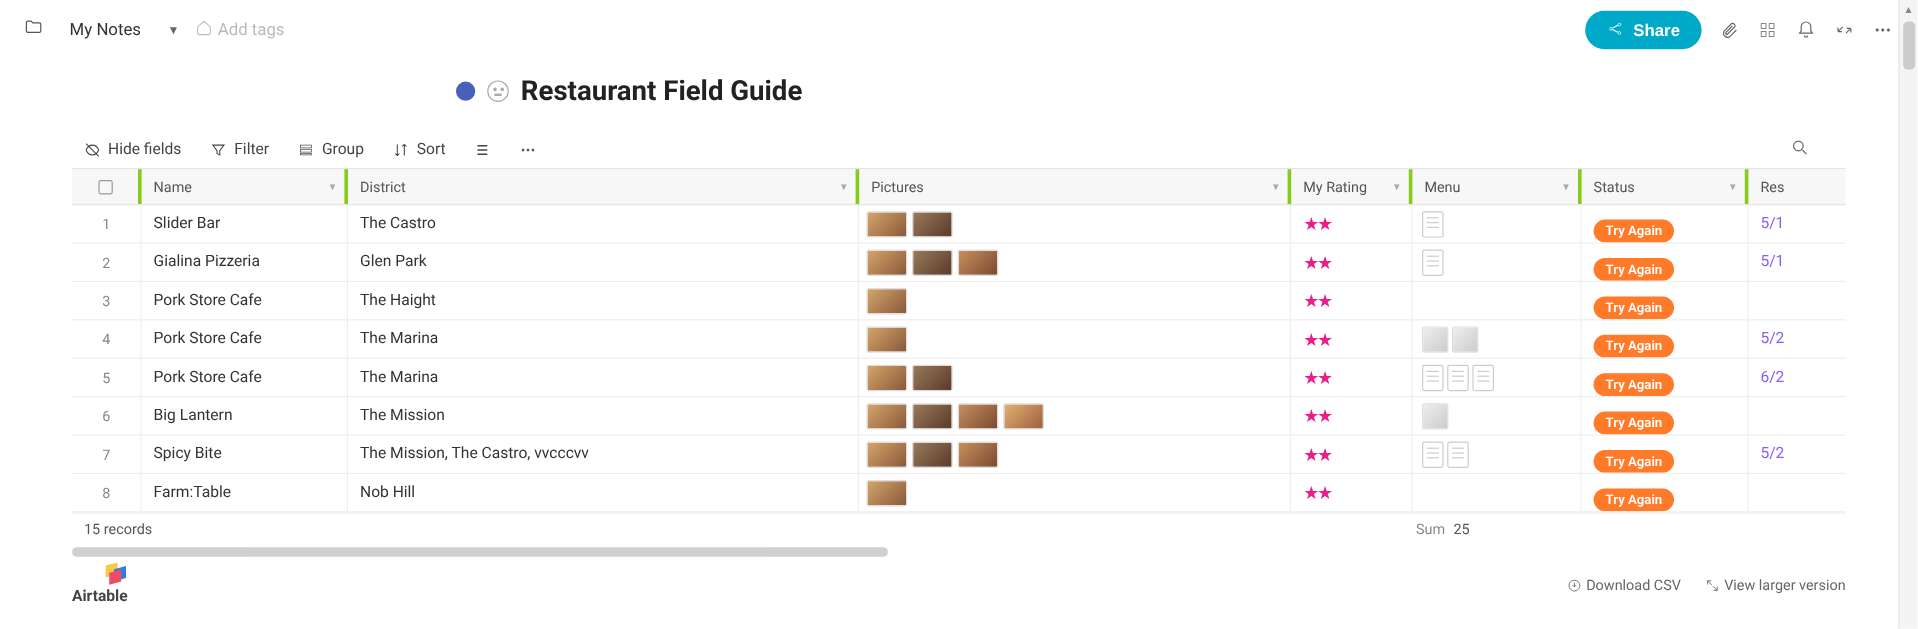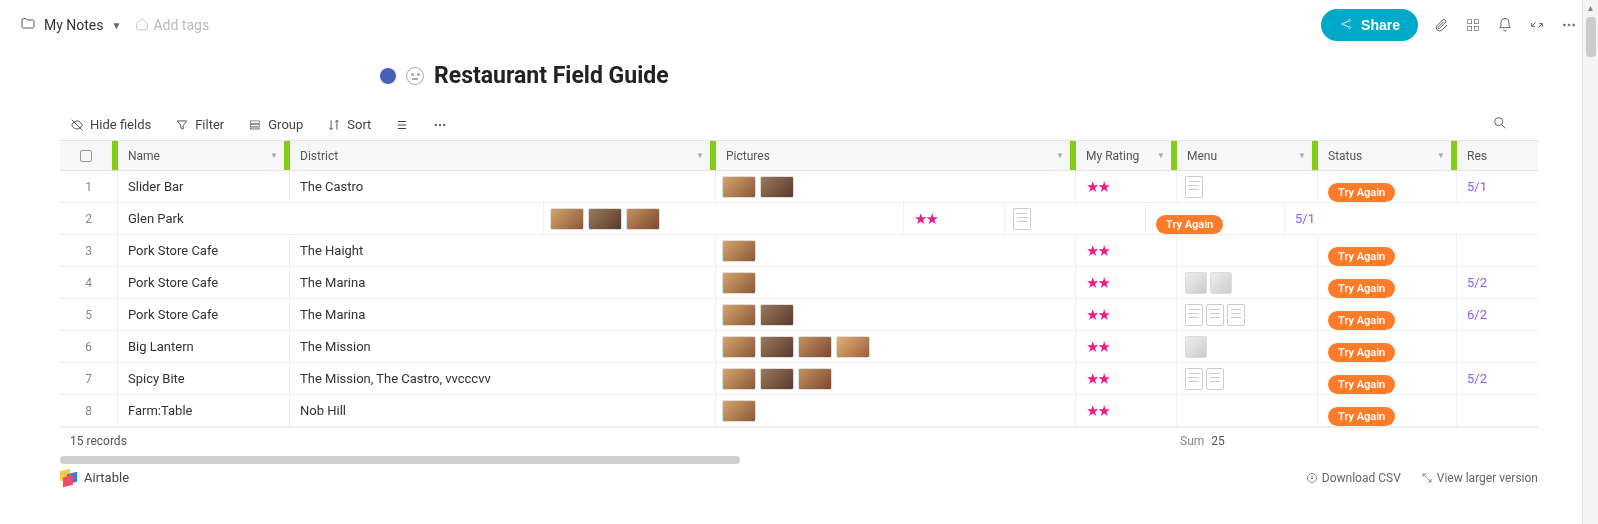--- a/index.html
+++ b/index.html
@@ -2,21 +2,21 @@
 <html><head>
 <meta charset="utf-8">
 <style>
 * { box-sizing: border-box; margin: 0; padding: 0; }
 body { font-family: -apple-system, BlinkMacSystemFont, 'Segoe UI', Roboto, sans-serif; font-size: 13px; color: #333; background: #fff; }
 .app { width: 1598px; height: 524px; position: relative; overflow: hidden; }
 
 
 .topbar { display: flex; align-items: center; padding: 12px 20px; height: 50px; justify-content: space-between; }
 .topbar-left { display: flex; align-items: center; gap: 14px; }
-.breadcrumb { display: flex; align-items: center; gap: 8px; color: #333; font-size: 14px; cursor: pointer; }
+.breadcrumb { display: flex; align-items: center; gap: 22px; color: #333; font-size: 14px; cursor: pointer; }
 .folder-icon svg { width: 16px; height: 16px; stroke: #555; fill: none; }
 .caret-down { font-size: 10px; color: #666; }
 .add-tags { display: flex; align-items: center; gap: 4px; color: #bbb; font-size: 14px; cursor: pointer; }
 .tag-icon svg { width: 14px; height: 14px; stroke: #bbb; fill: none; }
 
 .topbar-right { display: flex; align-items: center; gap: 14px; }
 .share-btn { background: #00a9c7; color: #fff; border: none; border-radius: 20px; padding: 8px 18px; font-size: 14px; font-weight: 600; display: flex; align-items: flex-start; gap: 8px; cursor: pointer; }
 .share-btn svg { width: 14px; height: 14px; stroke: #fff; fill: none; }
 .top-icon { width: 18px; height: 18px; display: flex; align-items: center; justify-content: center; cursor: pointer; color: #666; }
 .top-icon svg { width: 16px; height: 16px; stroke: #666; fill: none; }
@@ -32,21 +32,21 @@
 
 .toolbar { display: flex; align-items: center; padding: 8px 70px; gap: 24px; position: relative; }
 .tool-item { display: flex; align-items: center; gap: 6px; color: #444; font-size: 13px; cursor: pointer; }
 .tool-item svg { width: 14px; height: 14px; stroke: #444; fill: none; }
 .tool-search { position: absolute; right: 90px; cursor: pointer; }
 .tool-search svg { width: 16px; height: 16px; stroke: #666; fill: none; }
 
 
 .table-wrap { margin: 0 60px; border-top: 1px solid #e3e3e3; position: relative; }
 .thead { display: flex; background: #f7f7f7; font-size: 12px; color: #555; border-bottom: 1px solid #e3e3e3; height: 30px; align-items: stretch; }
-.th { border-right: 6px solid #84cc16; display: flex; align-items: center; padding: 0 10px; position: relative; }
+.th { border-right: 3px solid #84cc16; display: flex; align-items: center; padding: 0 10px; position: relative; }
 .th .dd { position: absolute; right: 6px; font-size: 8px; color: #aaa; }
 .th-check { width: 58px; justify-content: center; }
 .th-name { width: 172px; }
 .th-district { width: 426px; }
 .th-pictures { width: 360px; }
 .th-rating { width: 101px; }
 .th-menu { width: 141px; }
 .th-status { width: 139px; }
 .th-res { flex: 1; border-right: none; }
 .checkbox { width: 12px; height: 12px; border: 1.5px solid #999; border-radius: 2px; }
@@ -73,21 +73,21 @@
 
 
 .table-footer { margin: 0 60px; display: flex; justify-content: space-between; padding: 6px 10px; font-size: 12px; color: #555; border-top: 1px solid #eee; position: relative; }
 .sum-group { position: absolute; left: 1120px; }
 .sum-label { color: #888; margin-right: 4px; }
 .hscroll { margin: 0 60px; height: 10px; position: relative; }
 .hscroll-thumb { position: absolute; left: 0; top: 2px; width: 46%; height: 8px; background: #d0d0d0; border-radius: 4px; }
 
 
 .bottombar { margin: 6px 60px 0; display: flex; justify-content: space-between; align-items: center; font-size: 12px; color: #666; }
-.airtable-logo { display: flex; align-items: flex-start; gap: 6px; font-weight: 400; color: #444; font-size: 13px; }
+.airtable-logo { display: flex; align-items: flex-end; gap: 6px; font-weight: 700; color: #444; font-size: 13px; flex-direction: column; }
 .at-mark { width: 18px; height: 14px; position: relative; }
 .at-mark span { position: absolute; width: 10px; height: 10px; transform: skewY(-15deg); }
 .at-mark .y { background: #f9c846; left: 0; top: 0; }
 .at-mark .b { background: #2f7de1; left: 7px; top: 3px; }
 .at-mark .r { background: #ef4b66; left: 3px; top: 6px; }
 .bottom-links { display: flex; gap: 20px; }
 .bottom-links a { color: #666; text-decoration: none; display: flex; align-items: center; gap: 4px; cursor: pointer; }
 .bottom-links svg { width: 12px; height: 12px; stroke: #666; fill: none; }
 
 
@@ -262,20 +262,21 @@
           <div class="td td-menu">
             <div class="doc-icon"></div>
           </div>
           <div class="td td-status">
             <span class="status-pill">Try Again</span>
           </div>
           <div class="td td-res">5/1</div>
         </div>
         <div class="trow">
           <div class="td td-check">2</div>
+          <div class="td td-name">Gialina Pizzeria</div>
           <div class="td td-district">Glen Park</div>
           <div class="td td-pictures">
             <div class="pic "></div>
             <div class="pic b"></div>
             <div class="pic c"></div>
           </div>
           <div class="td td-rating">★★</div>
           <div class="td td-menu">
             <div class="doc-icon"></div>
           </div>

